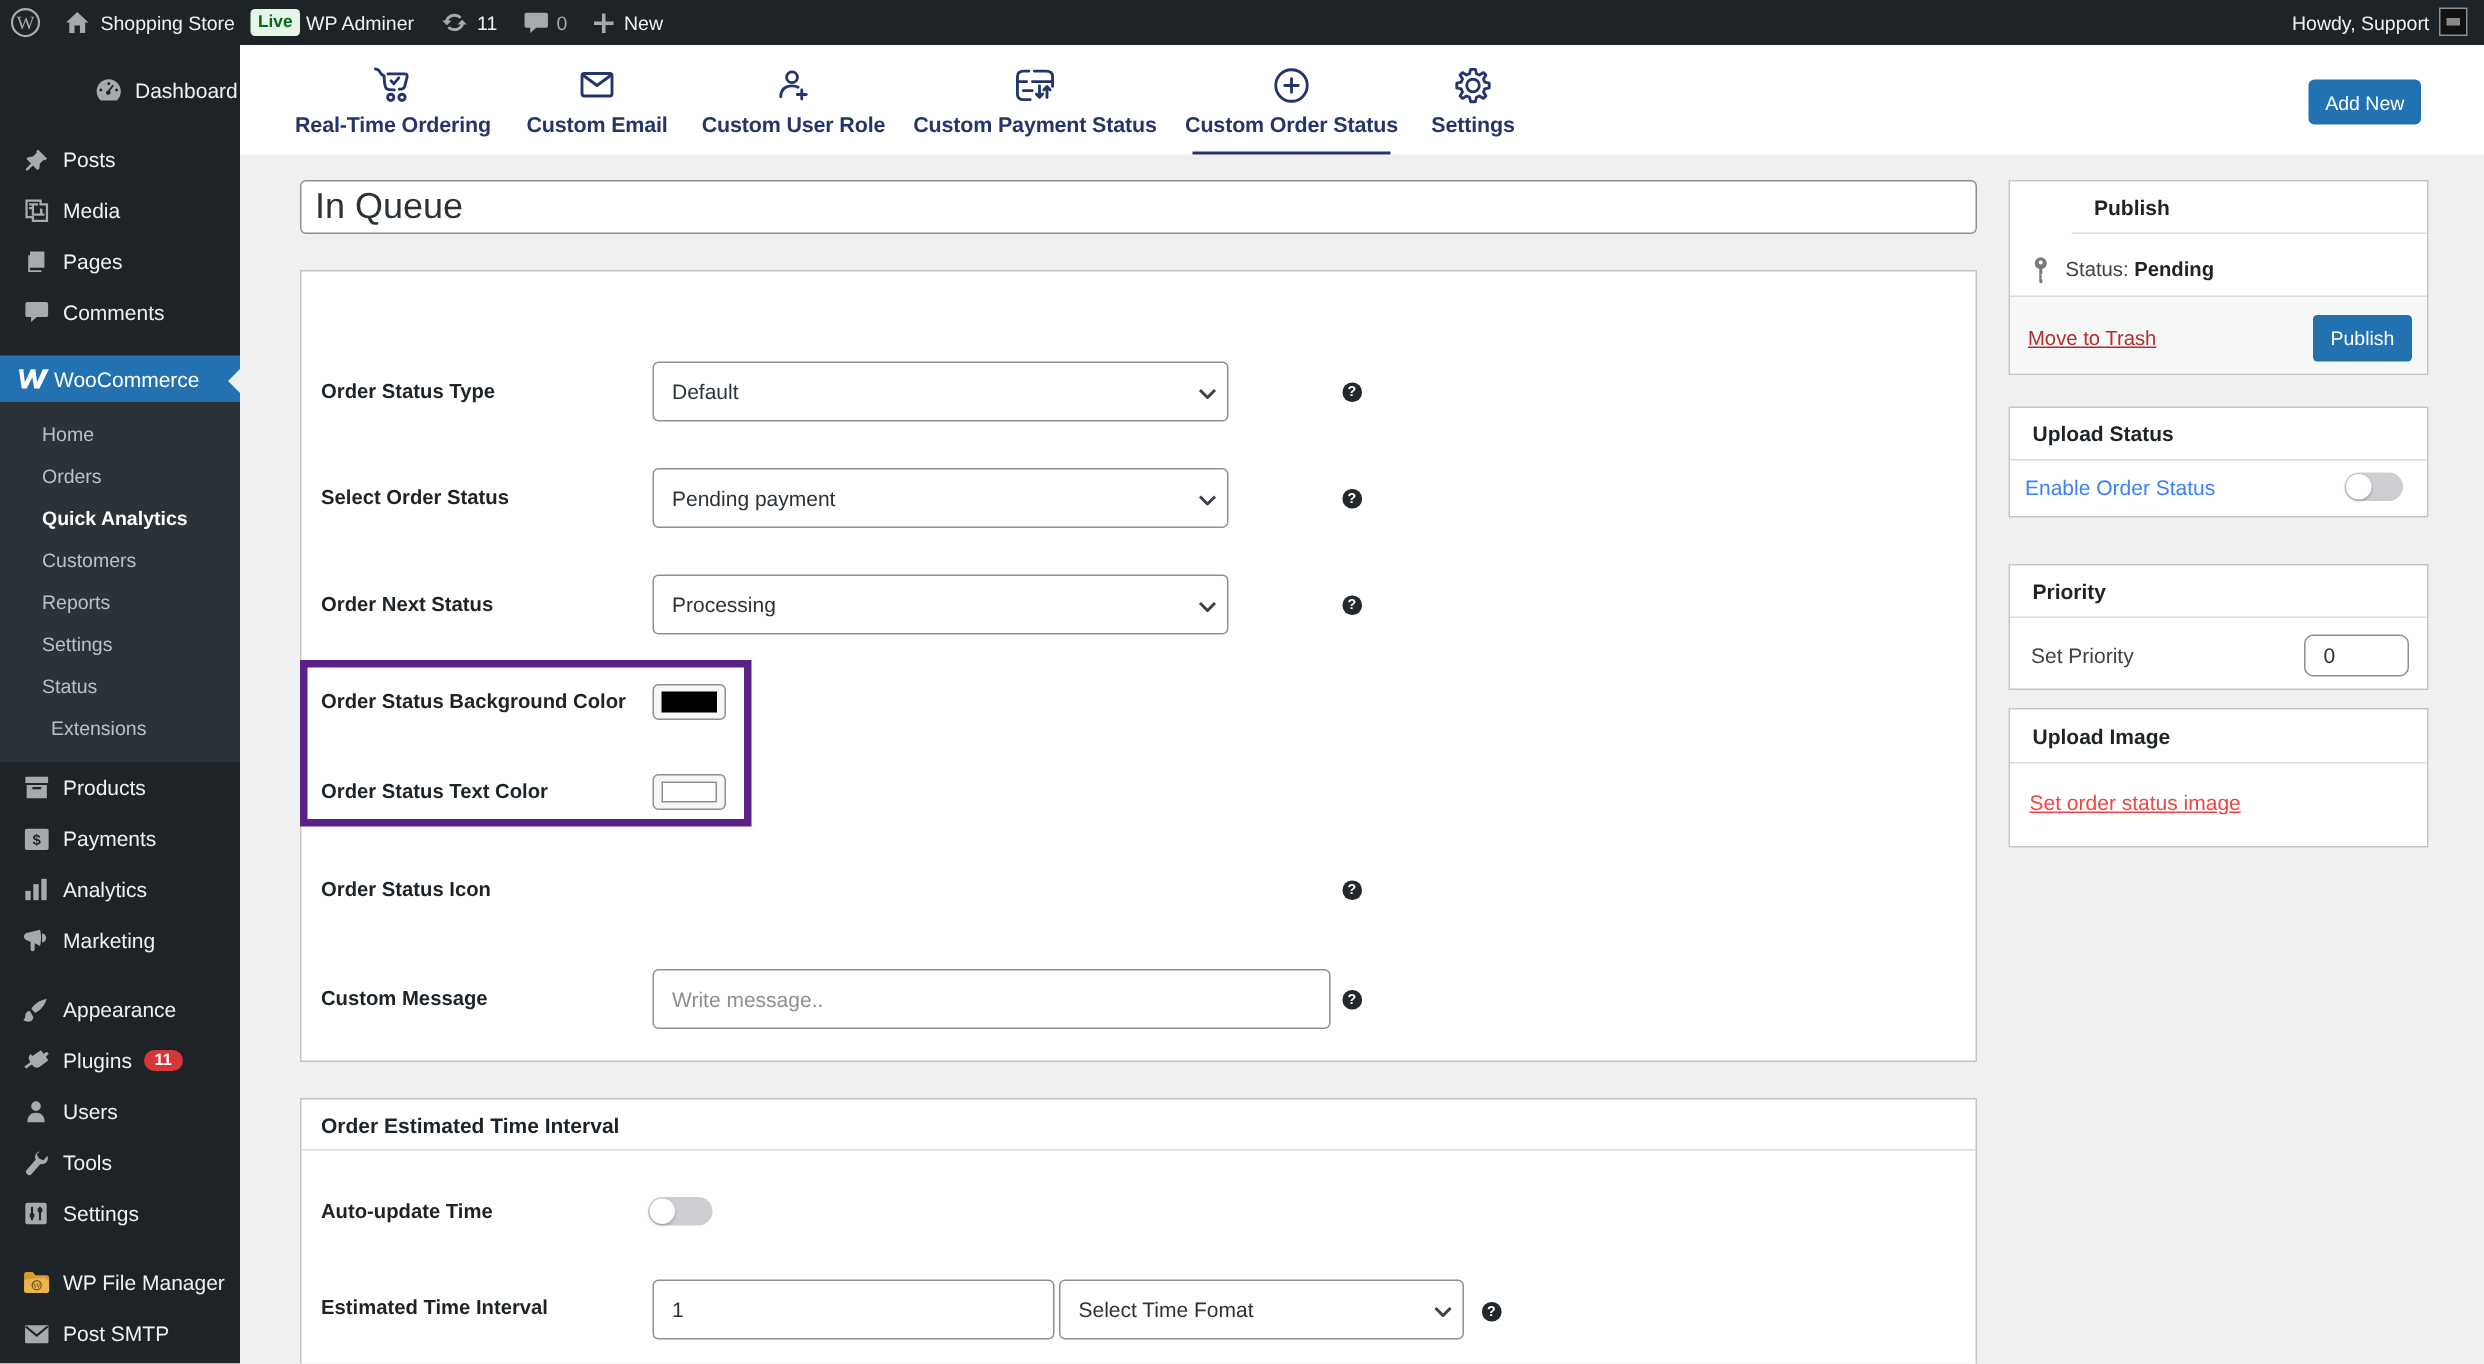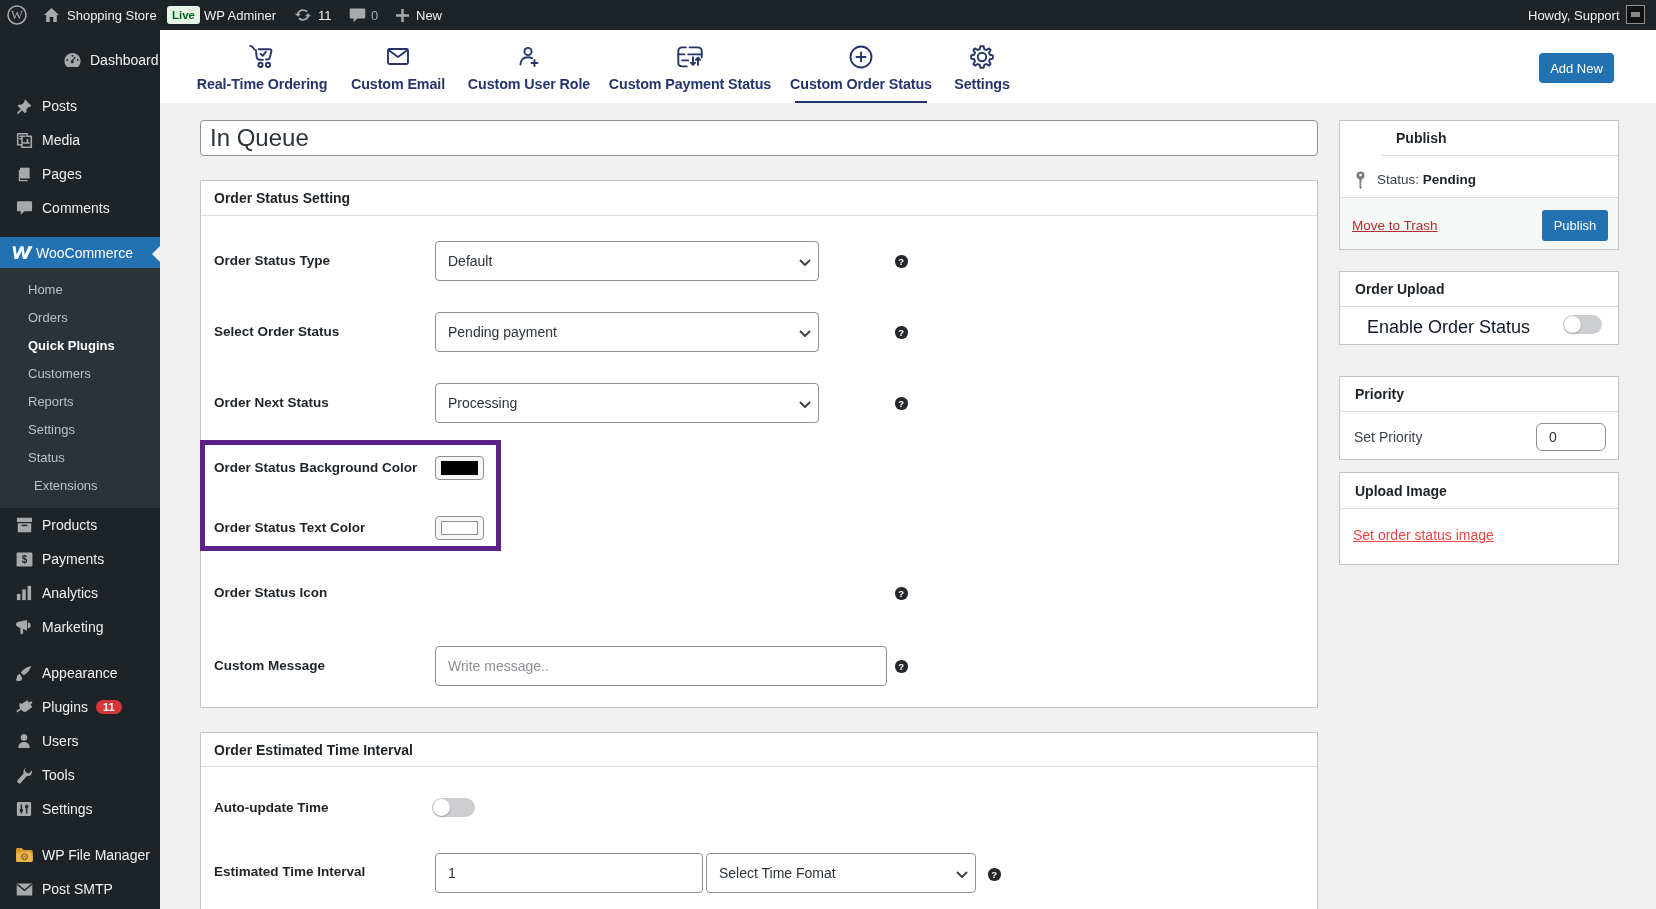--- a/index.html
+++ b/index.html
@@ -129,21 +129,21 @@
       </span>Comments</div>
   <div class="wc-active"><span class="ic" style="width:26px;height:20px;margin-left:8px;margin-right:2px;display:flex;align-items:center;justify-content:center;">
         <svg width="23" height="15" viewBox="0 0 21 14">
           <path d="M1.2 1.1 L3.9 1.1 L6 9.2 L8.6 1.1 L11.4 1.1 L13.6 9.2 L16 1.1 L19.8 1.1 L15.6 13.1 L12.4 13.1 L10.2 6 L7.7 13.1 L4.6 13.1 Z" fill="#fff" transform="skewX(-8) translate(1.2,0)"></path>
         </svg>
       </span>WooCommerce</div>
   <div class="wc-arrow"></div>
   <div id="submenu">
     <div class="smi" style="top:7px;">Home</div>
     <div class="smi" style="top:35px;">Orders</div>
-    <div class="smi" style="top:63px; color:#fff; font-weight:bold;">Quick Plugins</div>
+    <div class="smi" style="top:63px; color:#fff; font-weight:bold;">Quick Analytics</div>
     <div class="smi" style="top:91px;">Customers</div>
     <div class="smi" style="top:119px;">Reports</div>
     <div class="smi" style="top:147px;">Settings</div>
     <div class="smi" style="top:175px;">Status</div>
     <div class="smi" style="top:203px;padding-left:18px;">Extensions</div>
   </div>
   <div class="mi" style="top:478px;"><span class="ic">
         <svg width="17" height="16" viewBox="0 0 20 19">
           <path d="M1 1 L19 1 L19 6 L1 6 Z M2 7.5 L18 7.5 L18 18 L2 18 Z" fill="#a7aaad"></path>
           <path d="M6.5 10 L13.5 10" stroke="#1d2327" stroke-width="1.8"></path>
@@ -259,21 +259,20 @@
           <circle cx="14" cy="14" r="4.2"></circle>
           <path d="M14 3.2 L15.6 3.2 L16.3 6.2 L18.3 7 L21 5.4 L22.6 7 L21 9.7 L21.8 11.7 L24.8 12.4 L24.8 15.6 L21.8 16.3 L21 18.3 L22.6 21 L21 22.6 L18.3 21 L16.3 21.8 L15.6 24.8 L12.4 24.8 L11.7 21.8 L9.7 21 L7 22.6 L5.4 21 L7 18.3 L6.2 16.3 L3.2 15.6 L3.2 12.4 L6.2 11.7 L7 9.7 L5.4 7 L7 5.4 L9.7 7 L11.7 6.2 L12.4 3.2 Z" stroke-linejoin="round"></path>
         </svg></span>
     <span class="tlabel">Settings</span>
   </div>
   <div style="position:absolute; left:635px; top:71px; width:132px; height:2px; background:#24356b;"></div>
 </div>
 <div id="addnew">Add New</div>
 <div id="titleinput">In Queue</div>
 <div class="panel" id="panel1" style="top:180px; height:528px;">
-  <div class="phead">Order Status Setting</div>
   <div class="flabel" style="top:72px;">Order Status Type</div>
   <div class="wpselect" style="top:60px;">Default<span class="chev"><svg width="12" height="7" viewBox="0 0 12 7" fill="none" stroke="#3c434a" stroke-width="2">
           <path d="M1 1 L6 6 L11 1"></path>
         </svg></span></div>
   <div class="help" style="left:694px; top:74px;">?</div>
   <div class="flabel" style="top:143px;">Select Order Status</div>
   <div class="wpselect" style="top:131px;">Pending payment<span class="chev"><svg width="12" height="7" viewBox="0 0 12 7" fill="none" stroke="#3c434a" stroke-width="2">
           <path d="M1 1 L6 6 L11 1"></path>
         </svg></span></div>
   <div class="help" style="left:694px; top:145px;">?</div>
@@ -317,22 +316,22 @@
         <circle cx="5.5" cy="4" r="1.3" fill="#fff"></circle>
         <path d="M4.5 8 L4.5 16.5 C4.5 17.3 5 17.8 5.6 17.8 C6.2 17.8 6.6 17.3 6.6 16.7 L6.6 15.5 L5.6 14.5 L6.6 13.5 L5.6 12.5 L6.5 11.5 L6.5 8" fill="#787c82"></path>
       </svg></div>
   <div style="position:absolute; left:37px; top:51px; font-size:13.5px; color:#3c434a;">Status: <b style="color:#1d2327;">Pending</b></div>
   <div style="position:absolute; left:0; top:76px; width:278px; height:52px; background:#f6f7f7; border-top:1px solid #dcdcde;">
     <span style="position:absolute; left:12px; top:20px; font-size:13.5px; color:#b32d2e; text-decoration:underline;">Move to Trash</span>
     <span style="position:absolute; left:202px; top:12px; width:66px; height:31px; background:#2271b1; border-radius:3px; color:#fff; font-size:13px; display:flex; align-items:center; justify-content:center;">Publish</span>
   </div>
 </div>
 <div class="sbox" id="boxorderstatus" style="top:271px; height:74px;">
-  <div class="bhead">Order Upload</div>
-  <div style="position:absolute; left:27px; top:45px; font-size:18px; color:#0f172a;">Enable Order Status</div>
+  <div class="bhead">Upload Status</div>
+  <div style="position:absolute; left:10px; top:45px; font-size:14px; color:#3b82f6;">Enable Order Status</div>
   <div class="toggle" style="left:223px; top:43px; width:39px; height:19px;">
       <span class="knob" style="width:17px; height:17px;"></span>
     </div>
 </div>
 <div class="sbox" id="boxpriority" style="top:365px; height:84px;margin-top:11px;">
   <div class="bhead">Priority</div>
   <div style="position:absolute; left:14px; top:52px; font-size:14px; color:#3c434a;">Set Priority</div>
   <div class="wpinput" style="left:196px; top:46px; width:70px; height:28px; border-radius:6px;">0</div>
 </div>
 <div class="sbox" id="boxupload" style="top:472px; height:93px;">

